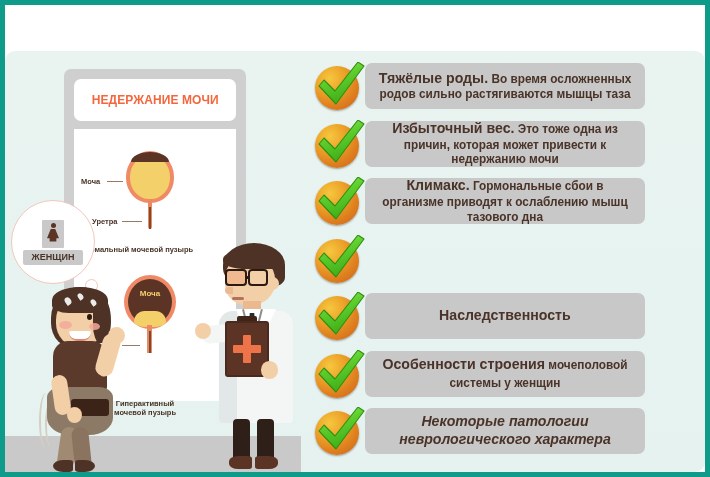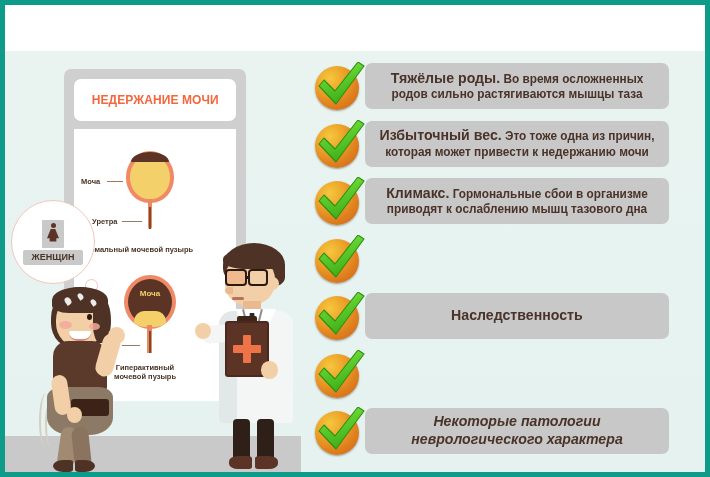--- a/index.html
+++ b/index.html
@@ -33,20 +33,21 @@
     transform: scaleX(0.93);
     white-space: nowrap;
     font-family: "Liberation Sans Narrow", "Liberation Sans", sans-serif;
   }
 
   
   #stage {
     position: absolute; left: 0; top: 46px;
     width: 700px; height: 421px;
     background: linear-gradient(180deg, #e9f4f1 0%, #e7f3f0 60%, #e5f2ef 100%);
+    border-radius: 10px;
   }
   #floor {
     position: absolute; left: 0; bottom: 0;
     width: 296px; height: 36px;
     background: #c9c9c9;
   }
 
   
   #board {
     position: absolute; left: 59px; top: 18px;
@@ -154,21 +155,21 @@
   }
   .caption {
     position: absolute;
     color: #4a3428;
     font-size: 7.5px;
     font-weight: bold;
     white-space: nowrap;
     text-align: center;
     font-family: "Liberation Sans Narrow", "Liberation Sans", sans-serif;
   }
-  .caption.two-line { white-space: normal; width: 86px; line-height: 1.25; }
+  .caption.two-line { white-space: normal; width: 86px; line-height: 1.25; margin-top: 36px; }
 
   
   #thought-bubble {
     position: absolute; left: 6px; top: 149px;
     width: 84px; height: 84px;
     background: #ffffff;
     border: 1.5px solid #f2c7bd;
     border-radius: 50%;
     display: flex; flex-direction: column;
     align-items: center; justify-content: center;
@@ -433,21 +434,21 @@
   .check-ball {
     position: absolute; left: 0; top: 4px;
     width: 44px; height: 44px;
     border-radius: 50%;
     background: radial-gradient(circle at 34% 28%, #f6c73f 0%, #eda52a 32%, #e0821f 62%, #c9601a 100%);
     box-shadow: 0 1px 2px rgba(0,0,0,.35);
   }
   .check-mark { position: absolute; left: 2px; top: 0; width: 48px; height: 46px; }
   .pill {
     position: absolute; left: 54px; top: 2px;
-    width: 304px; height: 46px;
+    width: 280px; height: 46px;
     background: #c8c8c8;
     border-radius: 7px;
     display: flex; align-items: center; justify-content: center;
     padding: 0 9px;
   }
   .pill-text {
     color: #4a3328;
     font-size: 12.2px;
     line-height: 1.22;
     text-align: center;
@@ -672,20 +673,23 @@
   <defs>
     <linearGradient id="gchk" x1="0" y1="0" x2="0.4" y2="1">
       <stop offset="0%" stop-color="#8ff05a"></stop>
       <stop offset="45%" stop-color="#5fcf2e"></stop>
       <stop offset="100%" stop-color="#3fae18"></stop>
     </linearGradient>
   </defs>
   <path d="M2 24 L7 18 L18 29 L41 0 L47 4 L19 42 Z" fill="url(#gchk)" stroke="#2f8f12" stroke-width="1.1" stroke-linejoin="round"></path>
 </svg></div>
         </div>
+        <div class="pill">
+          <div class="pill-text big"><span>Особенности строения</span><span class="rest"> мочеполовой системы у женщин</span></div>
+        </div>
       </div>
       <div class="cause-row" style="top: 345px; font-style: italic;">
         <div class="check-icon">
           <div class="check-ball"></div>
           <div class="check-mark">
 <svg viewBox="0 0 48 46" width="48" height="46" xmlns="http://www.w3.org/2000/svg">
   <defs>
     <linearGradient id="gchk" x1="0" y1="0" x2="0.4" y2="1">
       <stop offset="0%" stop-color="#8ff05a"></stop>
       <stop offset="45%" stop-color="#5fcf2e"></stop>

